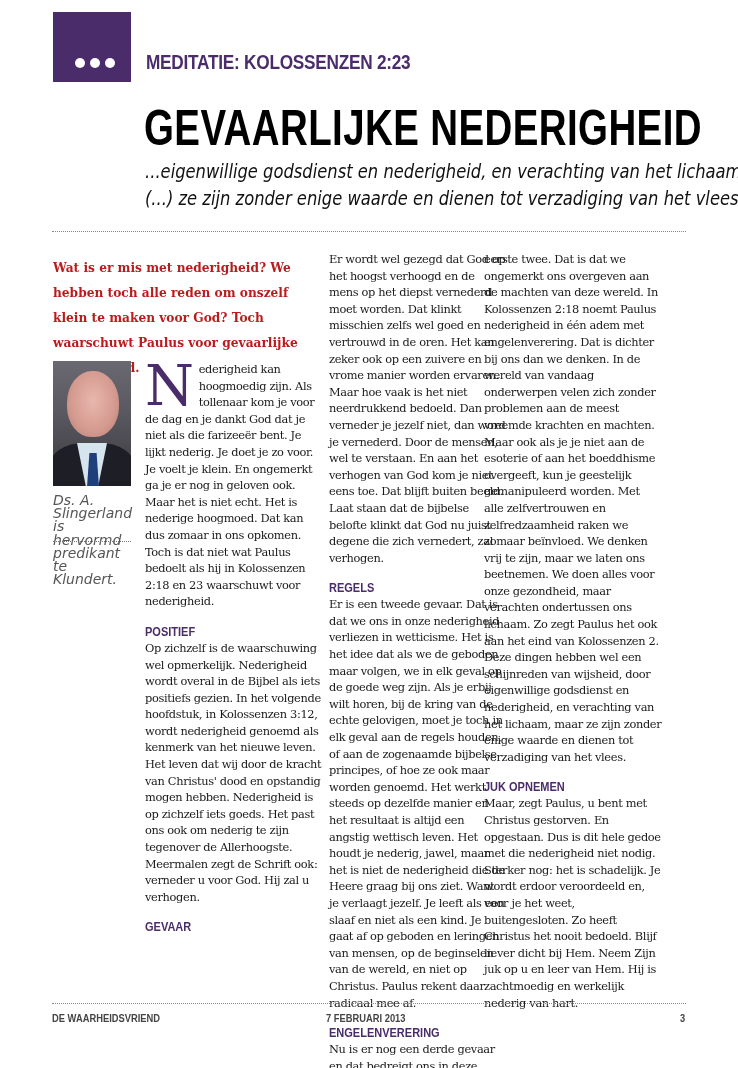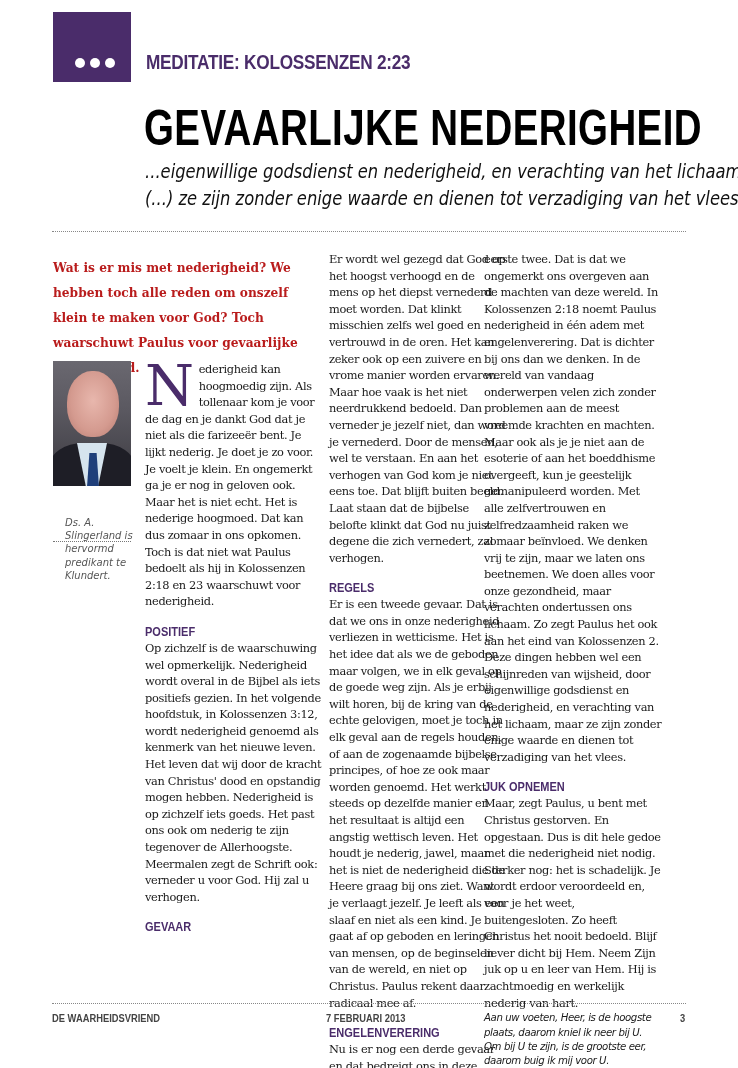--- a/index.html
+++ b/index.html
@@ -32,22 +32,22 @@
              background: linear-gradient(180deg, #6a6870 0%, #5a5860 40%, #3b3a40 100%); }
     .photo .head { position: absolute; left: 14px; top: 10px; width: 52px; height: 66px; border-radius: 48% 48% 46% 46%;
                    background: radial-gradient(ellipse at 50% 45%, #e8b7ad 0%, #d49a8f 60%, #b47a70 100%); }
     .photo .suit { position: absolute; left: -4px; top: 82px; width: 86px; height: 60px; border-radius: 40% 40% 0 0;
                    background: #1e1e26; }
     .photo .shirt { position: absolute; left: 24px; top: 82px; width: 30px; height: 44px;
                     background: #d6e4ee; clip-path: polygon(0 0, 100% 0, 70% 100%, 30% 100%); }
     .photo .tie { position: absolute; left: 34px; top: 92px; width: 12px; height: 34px; background: #1f3f7a;
                   clip-path: polygon(20% 0, 80% 0, 100% 100%, 0 100%); }
 
-    .caption { position: absolute; left: 53px; top: 516px; width: 80px; font-family: "DejaVu Sans", sans-serif;
-               font-style: italic; font-size: 10px; line-height: 13.2px; color: #555; margin-left: 12px; }
+    .caption { position: absolute; left: 53px; top: 494px; width: 80px; font-family: "DejaVu Sans", sans-serif;
+               font-style: italic; font-size: 14px; line-height: 13.2px; color: #555; }
     .caption-rule { position: absolute; left: 53px; top: 541px; width: 78px; border-top: 1px dotted #777; }
 
     .col { position: absolute; font-family: "DejaVu Serif", serif; font-size: 11.4px; line-height: 16.6px;
            color: #1a1a1a; letter-spacing: -0.35px; }
     .col p { margin: 0; }
     .col .sec { font-family: "Liberation Sans", sans-serif; font-weight: bold; font-size: 12.5px;
                 color: #4a2c6a; margin-top: 14px; line-height: 16px; letter-spacing: 0;
                 transform: scaleX(0.88); transform-origin: left top; white-space: nowrap; }
     .col1 { left: 145px; top: 361px; width: 177px; }
     .col2 { left: 329px; top: 251px; width: 177px; }
@@ -108,25 +108,19 @@
   <div class="sec">REGELS</div>
   <p>Er is een tweede gevaar. Dat is dat we ons in onze nederigheid verliezen in wetticisme. Het is het idee dat als we de geboden maar volgen, we in elk geval op de goede weg zijn. Als je erbij wilt horen, bij de kring van de echte gelovigen, moet je toch in elk geval aan de regels houden, of aan de zogenaamde bijbelse principes, of hoe ze ook maar worden genoemd. Het werkt steeds op dezelfde manier en het resultaat is altijd een angstig wettisch leven. Het houdt je nederig, jawel, maar het is niet de nederigheid die de Heere graag bij ons ziet. Want je verlaagt jezelf. Je leeft als een slaaf en niet als een kind. Je gaat af op geboden en leringen van mensen, op de beginselen van de wereld, en niet op Christus. Paulus rekent daar radicaal mee af.</p>
   <div class="sec">ENGELENVERERING</div>
   <p>Nu is er nog een derde gevaar en dat bedreigt ons in deze dagen vermoedelijk nog meer dan de</p>
 </div>
 
 <div class="col col3">
   <p>eerste twee. Dat is dat we ongemerkt ons overgeven aan de machten van deze wereld. In Kolossenzen 2:18 noemt Paulus nederigheid in één adem met engelenverering. Dat is dichter bij ons dan we denken. In de wereld van vandaag onderwerpen velen zich zonder problemen aan de meest vreemde krachten en machten. Maar ook als je je niet aan de esoterie of aan het boeddhisme overgeeft, kun je geestelijk gemanipuleerd worden. Met alle zelfvertrouwen en zelfredzaamheid raken we zomaar beïnvloed. We denken vrij te zijn, maar we laten ons beetnemen. We doen alles voor onze gezondheid, maar verachten ondertussen ons lichaam. Zo zegt Paulus het ook aan het eind van Kolossenzen 2. Deze dingen hebben wel een schijnreden van wijsheid, door eigenwillige godsdienst en nederigheid, en verachting van het lichaam, maar ze zijn zonder enige waarde en dienen tot verzadiging van het vlees.</p>
   <div class="sec">JUK OPNEMEN</div>
   <p>Maar, zegt Paulus, u bent met Christus gestorven. En opgestaan. Dus is dit hele gedoe met die nederigheid niet nodig. Sterker nog: het is schadelijk. Je wordt erdoor veroordeeld en, voor je het weet, buitengesloten. Zo heeft Christus het nooit bedoeld. Blijf liever dicht bij Hem. Neem Zijn juk op u en leer van Hem. Hij is zachtmoedig en werkelijk nederig van hart.</p>
-  <div class="poem">
-    <div>Aan uw voeten, Heer, is de hoogste</div>
-    <div>plaats, daarom kniel ik neer bij U.</div>
-    <div>Om bij U te zijn, is de grootste eer,</div>
-    <div>daarom buig ik mij voor U.</div>
-  </div>
 
 </div>
 
 <div class="rule" style="top:1003px;"></div>
 <div class="footer left">DE WAARHEIDSVRIEND</div>
 <div class="footer center">7 FEBRUARI 2013</div>
 <div class="footer right">3</div>
 
 </body></html>

